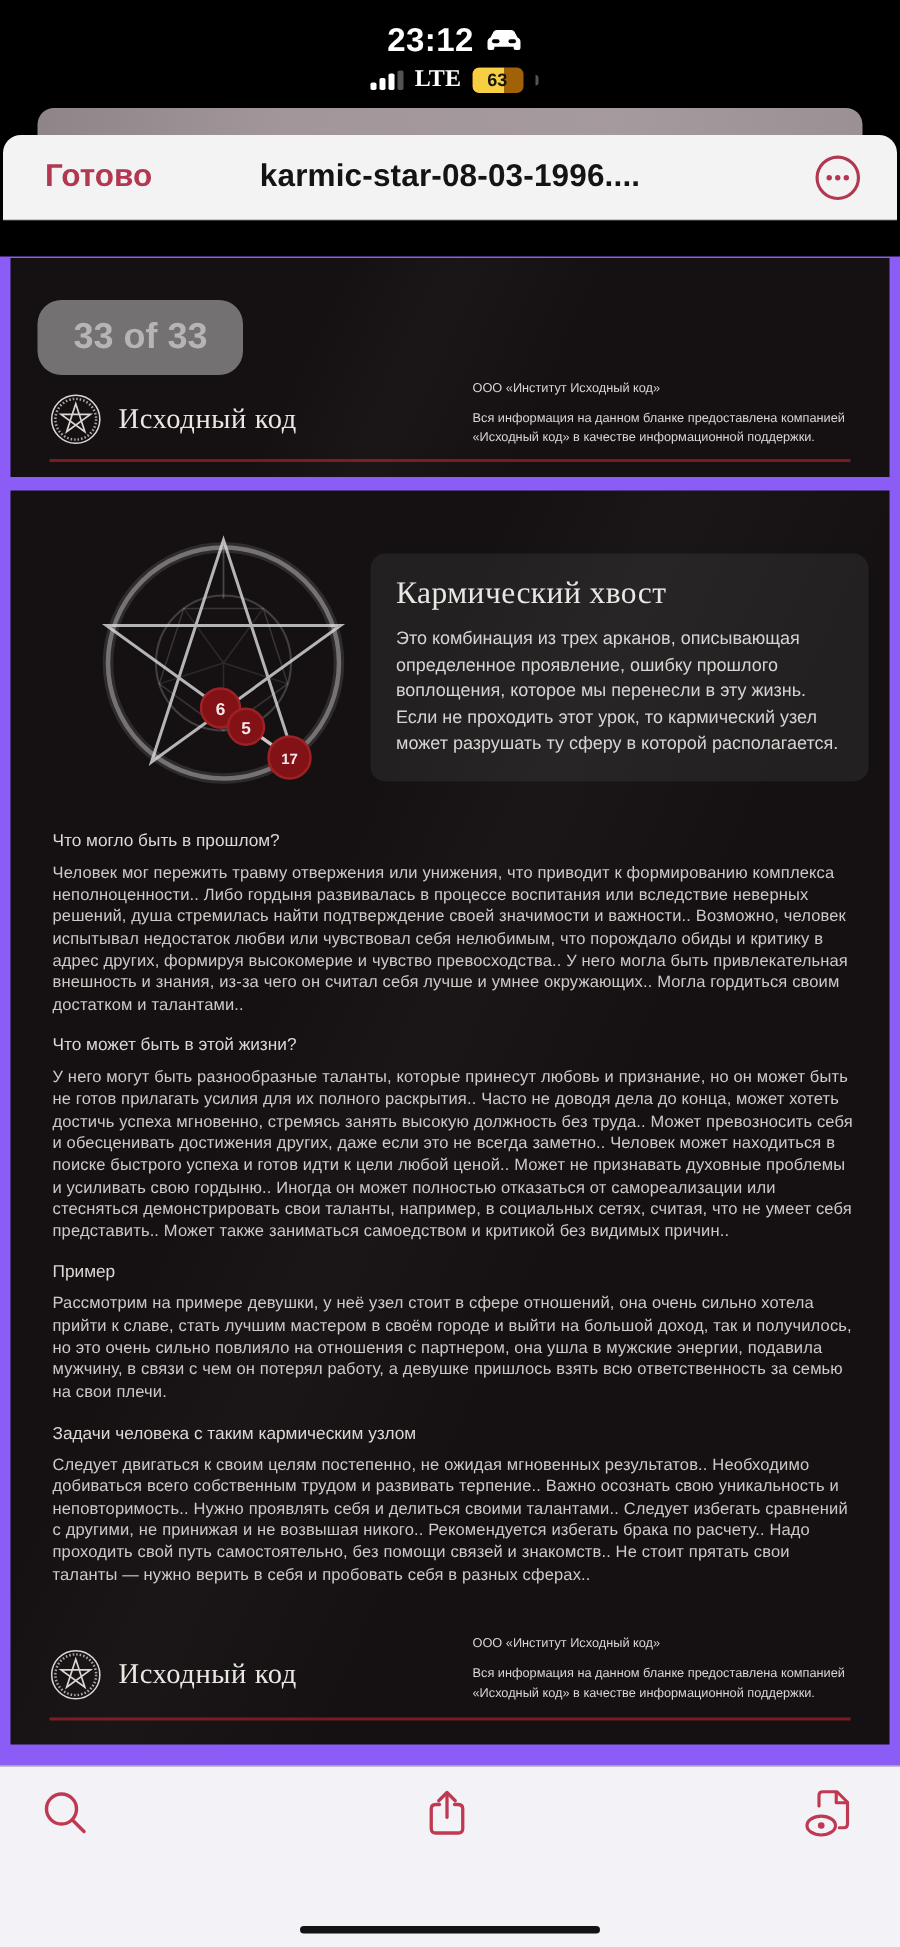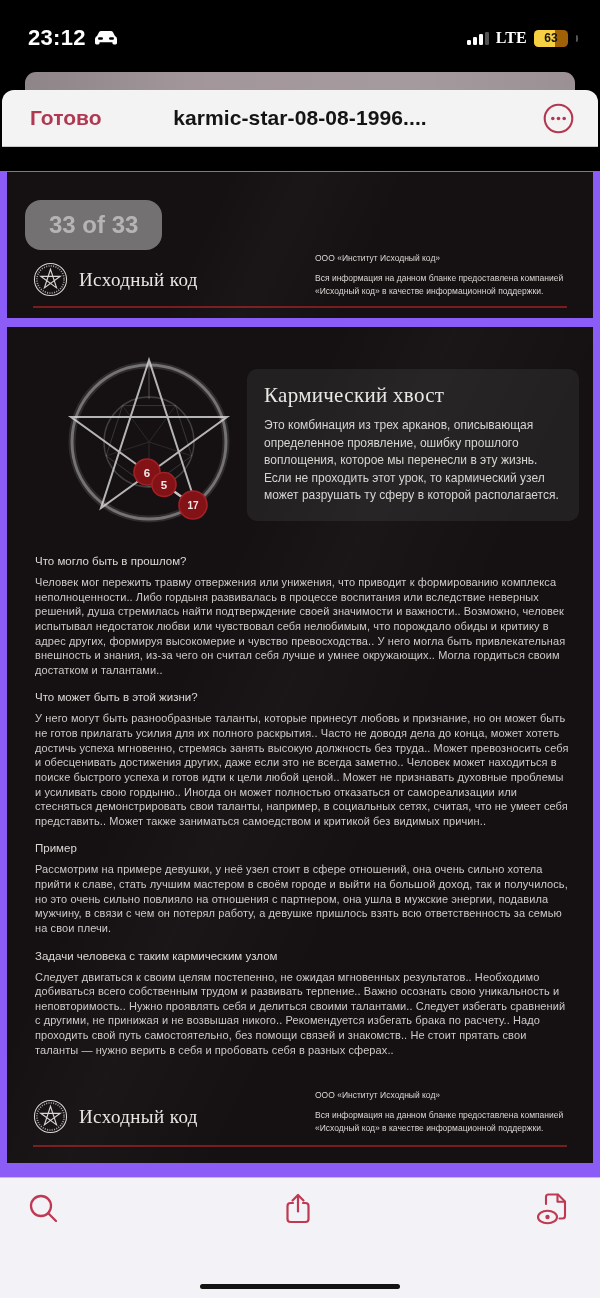--- a/index.html
+++ b/index.html
@@ -2,21 +2,21 @@
 <html><head>
 <meta charset="utf-8">
 <style>
   * { margin:0; padding:0; box-sizing:border-box; }
   html,body { width:600px; height:1298px; background:#000; overflow:hidden;
     font-family:"Liberation Sans", sans-serif; -webkit-font-smoothing:antialiased; }
   .screen { position:relative; width:600px; height:1298px; background:#000; overflow:hidden; }
 
   
   .status-bar { position:absolute; top:0; left:0; right:0; height:62px; background:#000;
-    display:flex; align-items:center; justify-content:space-between; padding:14px 22px 0 28px; }
+    display:flex; align-items:center; justify-content:space-between; padding:14px 22px 0 28px;flex-direction:column; }
   .sb-left { display:flex; align-items:center; gap:8px; }
   .sb-time { color:#fff; font-size:22px; font-weight:700; letter-spacing:.3px; }
   .sb-right { display:flex; align-items:center; gap:7px; }
   .sig { display:flex; align-items:flex-end; gap:2px; height:13px; }
   .sig span { width:4px; border-radius:1.2px; background:#fff; display:block; }
   .sig .b1{height:5px} .sig .b2{height:8px} .sig .b3{height:11px} .sig .b4{height:13px; background:rgba(255,255,255,.32)}
   .sb-net { color:#fff; font-size:16px; font-weight:600; letter-spacing:.2px;font-family:Liberation Serif, serif; }
   .battery { position:relative; width:34px; height:17px; border-radius:4.5px; background:#a16207; overflow:hidden; }
   .battery .fill { position:absolute; left:0; top:0; bottom:0; width:63%; background:#f6cf43; border-radius:4px 0 0 4px; }
   .battery .pct { position:absolute; inset:0; display:flex; align-items:center; justify-content:center;
@@ -105,21 +105,21 @@
         <span class="pct">63</span>
       </span>
       <span class="bat-cap"></span>
     </div>
   </div>
 
   <div class="behind-card"></div>
 
   <div class="nav-sheet">
     <span class="nav-done">Готово</span>
-    <span class="nav-title">karmic-star-08-08-1996....</span>
+    <span class="nav-title">karmic-star-08-03-1996....</span>
     <span class="nav-more">
       <svg width="31" height="31" viewBox="0 0 31 31">
         <circle cx="15.5" cy="15.5" r="13.8" fill="none" stroke="#b13850" stroke-width="2.1"></circle>
         <circle cx="9.8" cy="15.5" r="1.8" fill="#b13850"></circle>
         <circle cx="15.5" cy="15.5" r="1.8" fill="#b13850"></circle>
         <circle cx="21.2" cy="15.5" r="1.8" fill="#b13850"></circle>
       </svg>
     </span>
   </div>
 

